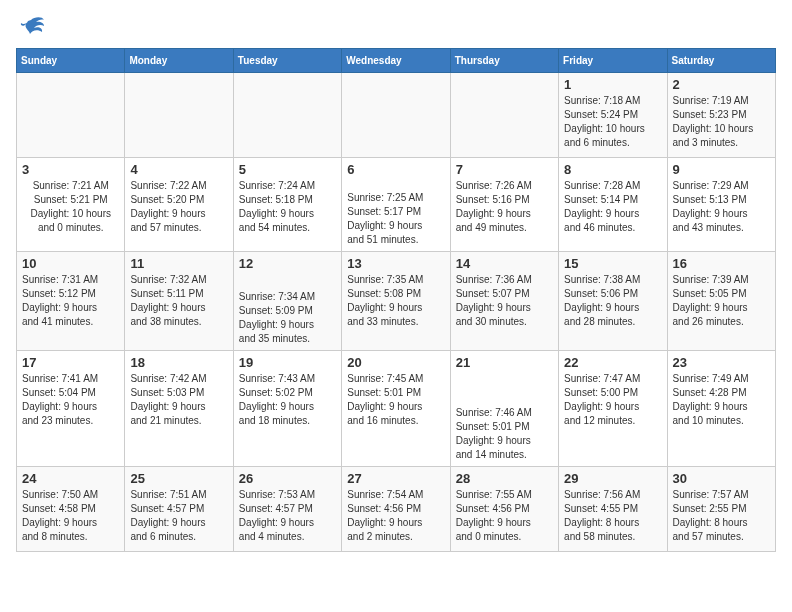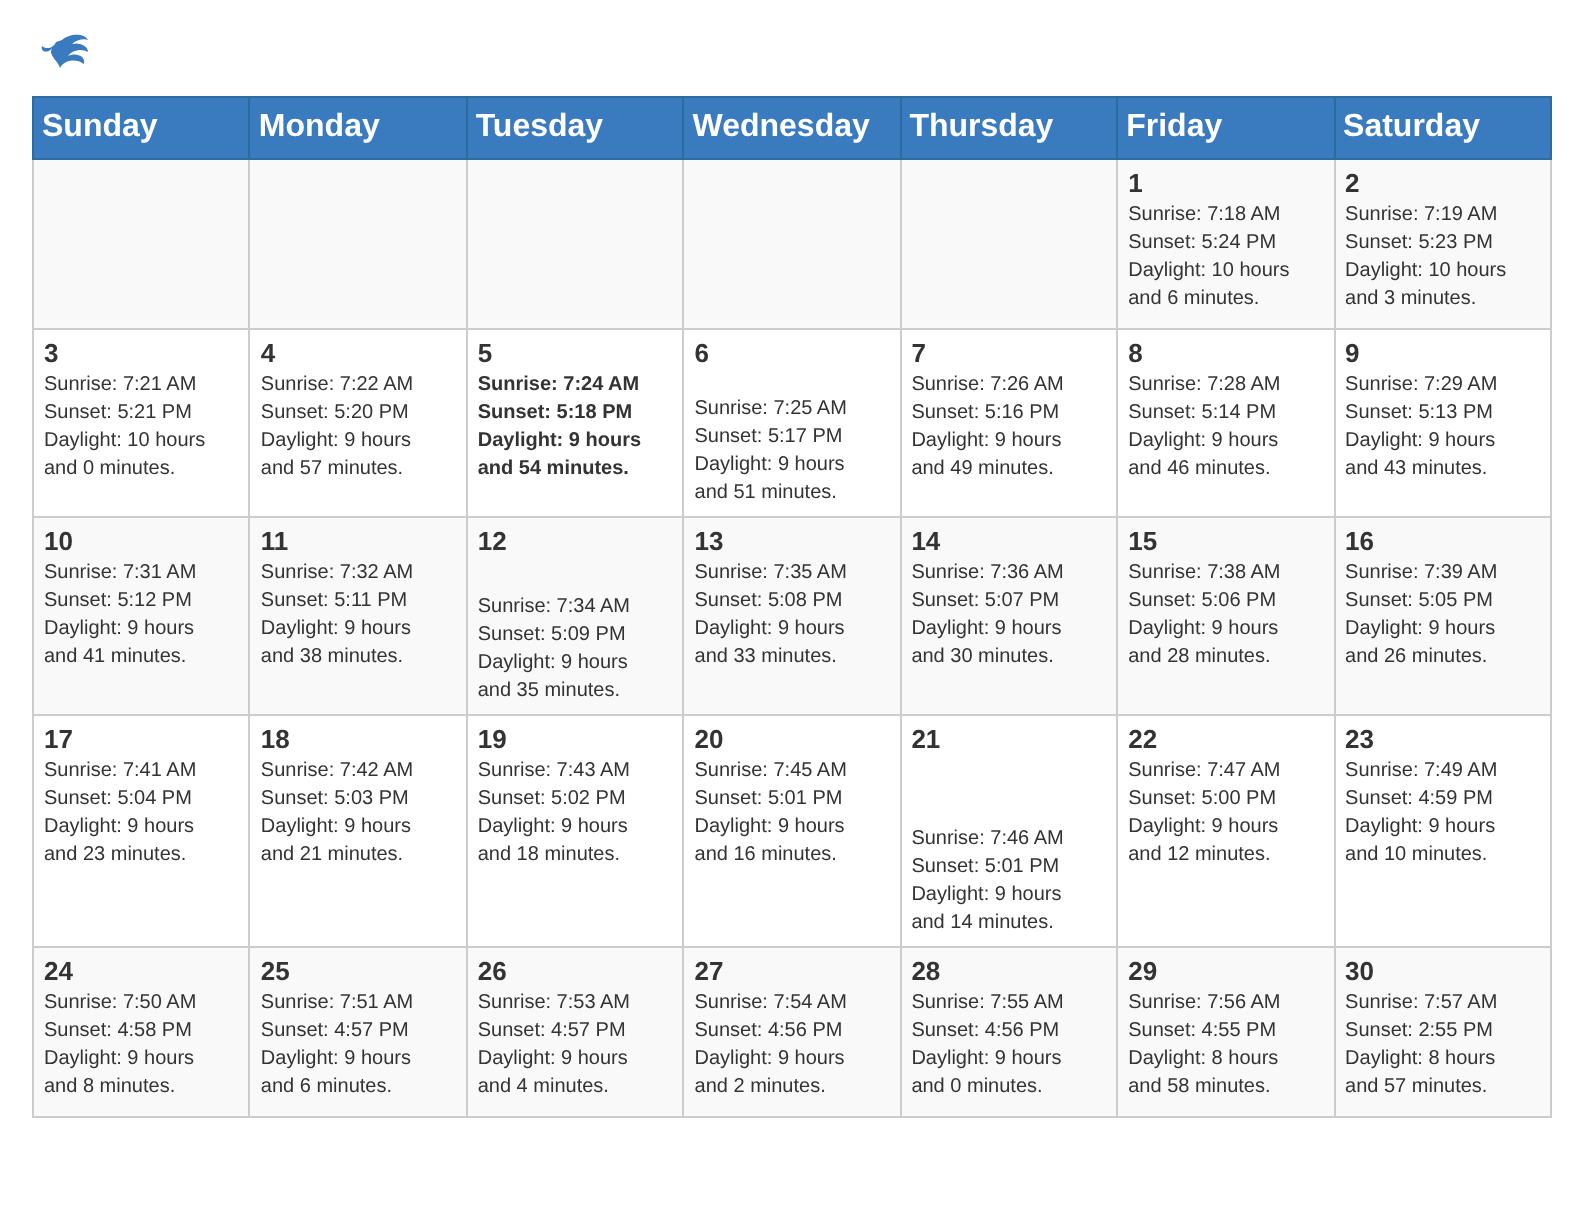--- a/index.html
+++ b/index.html
@@ -43,21 +43,21 @@
       color: #555;
     }
     table {
       width: 100%;
       border-collapse: collapse;
       table-layout: fixed;
     }
     thead th {
       background-color: #3a7abf;
       color: #fff;
-      font-size: 16px;
+      font-size: 10px;
       font-weight: bold;
       padding: 6px 4px;
       text-align: left;
       border: 1px solid #2d6aa0;
     }
     tbody td {
       vertical-align: top;
       border: 1px solid #ccc;
       padding: 4px 5px;
       font-size: 10.5px;
@@ -132,35 +132,35 @@
           <span class="day-num">2</span>
           <div class="cell-info" style="white-space: pre-line;">Sunrise: 7:19 AM
 Sunset: 5:23 PM
 Daylight: 10 hours
 and 3 minutes.</div>
         </td>
       </tr>
       <tr>
         <td>
           <span class="day-num">3</span>
-          <div class="cell-info" style="white-space: pre-line;">Sunrise: 7:21 AM
+          <div class="cell-info" style="white-space: pre-line; text-align: center;">Sunrise: 7:21 AM
 Sunset: 5:21 PM
 Daylight: 10 hours
 and 0 minutes.</div>
         </td>
         <td>
           <span class="day-num">4</span>
           <div class="cell-info" style="white-space: pre-line;">Sunrise: 7:22 AM
 Sunset: 5:20 PM
 Daylight: 9 hours
 and 57 minutes.</div>
         </td>
         <td>
           <span class="day-num">5</span>
-          <div class="cell-info" style="white-space: pre-line; font-weight: bold;">Sunrise: 7:24 AM
+          <div class="cell-info" style="white-space: pre-line;">Sunrise: 7:24 AM
 Sunset: 5:18 PM
 Daylight: 9 hours
 and 54 minutes.</div>
         </td>
         <td>
           <span class="day-num">6</span>
           <div class="cell-info" style="white-space: pre-line; margin-top: 14px;">Sunrise: 7:25 AM
 Sunset: 5:17 PM
 Daylight: 9 hours
 and 51 minutes.</div>
@@ -277,21 +277,21 @@
         <td>
           <span class="day-num">22</span>
           <div class="cell-info" style="white-space: pre-line;">Sunrise: 7:47 AM
 Sunset: 5:00 PM
 Daylight: 9 hours
 and 12 minutes.</div>
         </td>
         <td>
           <span class="day-num">23</span>
           <div class="cell-info" style="white-space: pre-line;">Sunrise: 7:49 AM
-Sunset: 4:59 PM
+Sunset: 4:28 PM
 Daylight: 9 hours
 and 10 minutes.</div>
         </td>
       </tr>
       <tr>
         <td>
           <span class="day-num">24</span>
           <div class="cell-info" style="white-space: pre-line;">Sunrise: 7:50 AM
 Sunset: 4:58 PM
 Daylight: 9 hours

